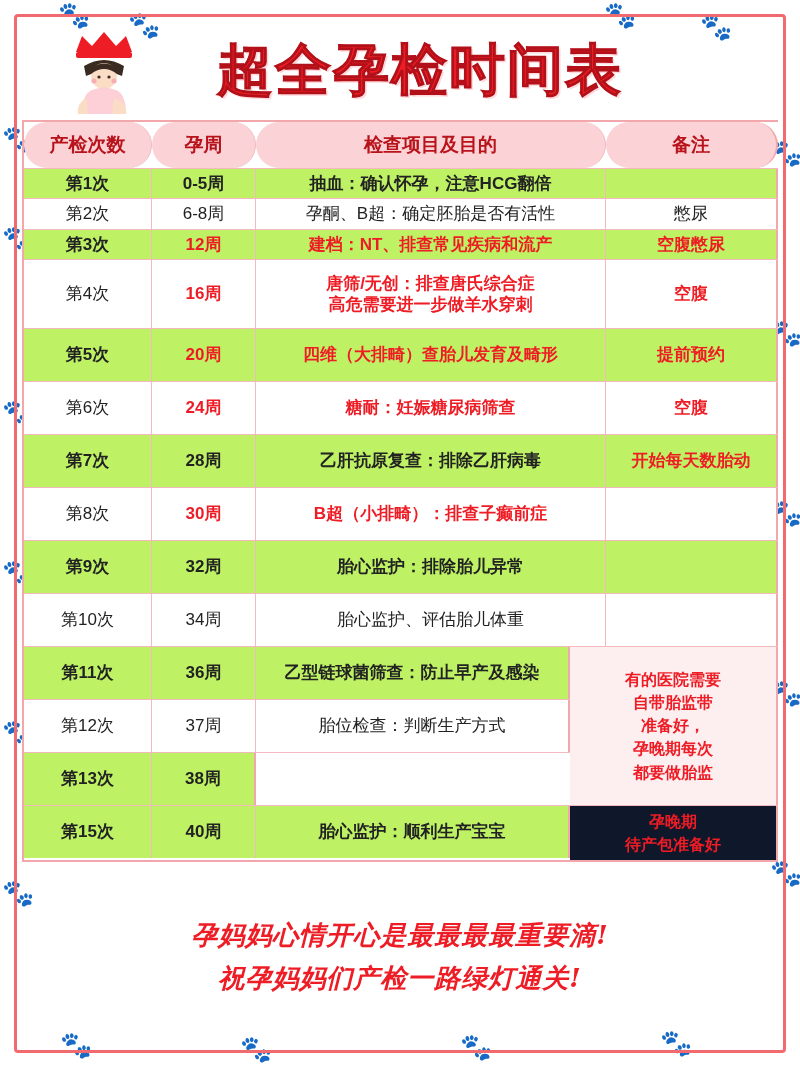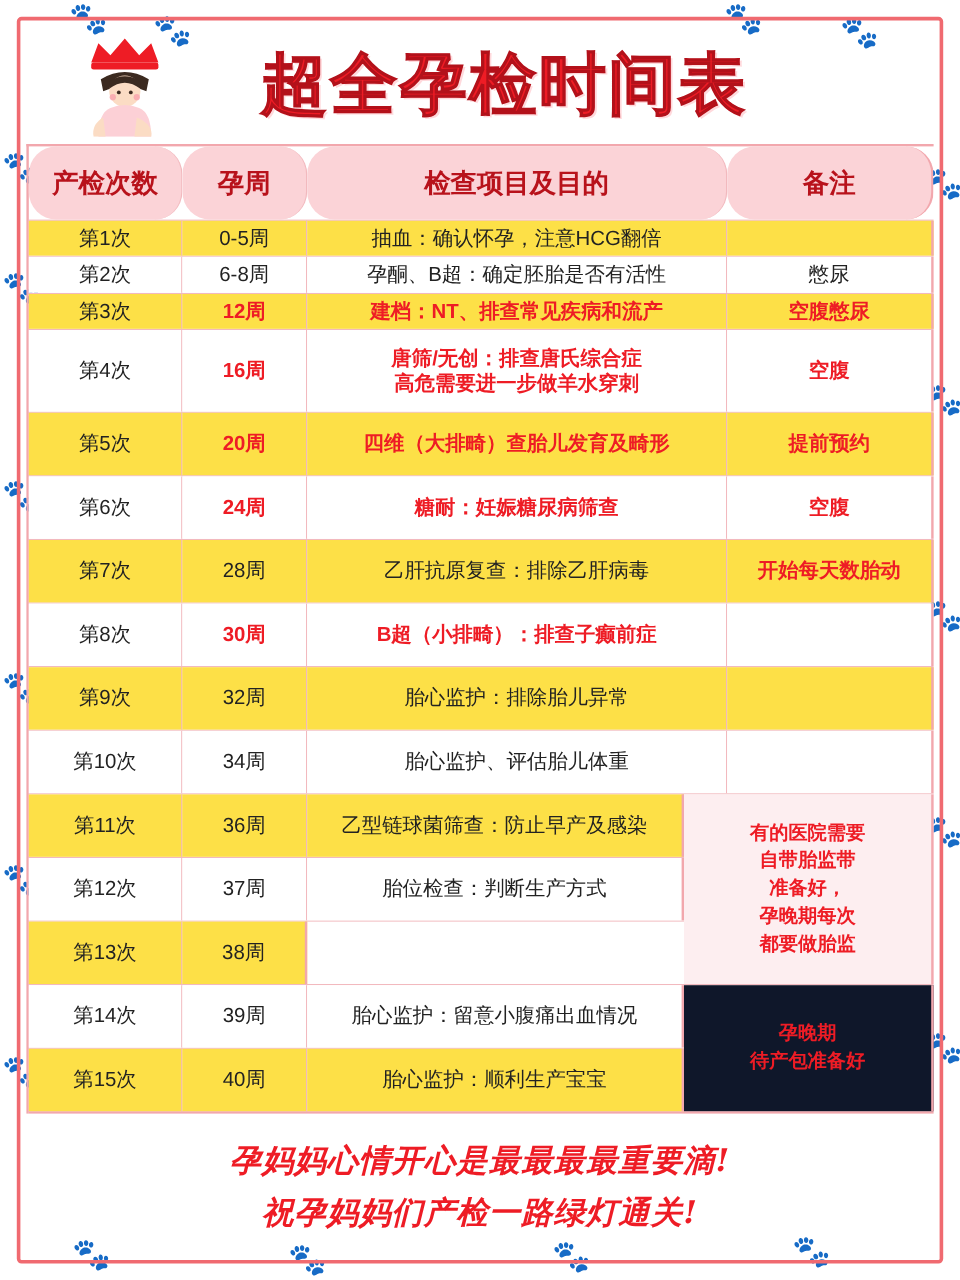--- a/index.html
+++ b/index.html
@@ -102,26 +102,26 @@
   }
   .cell:last-child { border-right: 2px solid #f2a7ad; }
   .c-no   { width: 128px; flex: none; }
   .c-week { width: 104px; flex: none; }
   .c-item { flex: 1 1 auto; }
   .c-note { width: 172px; flex: none; }
 
   .header-row .cell {
     background: #fbd3d7;
     font-weight: bold;
-    font-size: 22px;
+    font-size: 19px;
     color: #b8121b;
-    height: 61px;
+    height: 46px;
     border-radius: 23px;
   }
-  .row.alt .cell { background: #fde047; }
+  .row.alt .cell { background: #bef264; font-weight: bold; }
   .row.plain .cell { background: #ffffff; }
 
   .red { color: #ee1c25; font-weight: bold; }
   .tall1 { height: 52px; }
   .tall2 { height: 68px; }
 
   .note-merged {
     width: 208px;
     flex: none;
     box-sizing: border-box;
@@ -310,25 +310,20 @@
         </div>
         <div class="note-merged" style="background:#fdeef0; white-space:pre-line">有的医院需要
 自带胎监带
 准备好，
 孕晚期每次
 都要做胎监</div>
       </div>
 
       <div class="group">
         <div class="group-left">
-          <div class="row plain">
-            <div class="cell c-no tall1">第14次</div>
-            <div class="cell c-week tall1">39周</div>
-            <div class="cell c-item tall1">胎心监护：留意小腹痛出血情况</div>
-          </div>
           <div class="row alt">
             <div class="cell c-no tall1">第15次</div>
             <div class="cell c-week tall1">40周</div>
             <div class="cell c-item tall1">胎心监护：顺利生产宝宝</div>
           </div>
         </div>
         <div class="note-merged" style="background:#0f172a; white-space:pre-line">孕晚期
 待产包准备好</div>
       </div>
 

